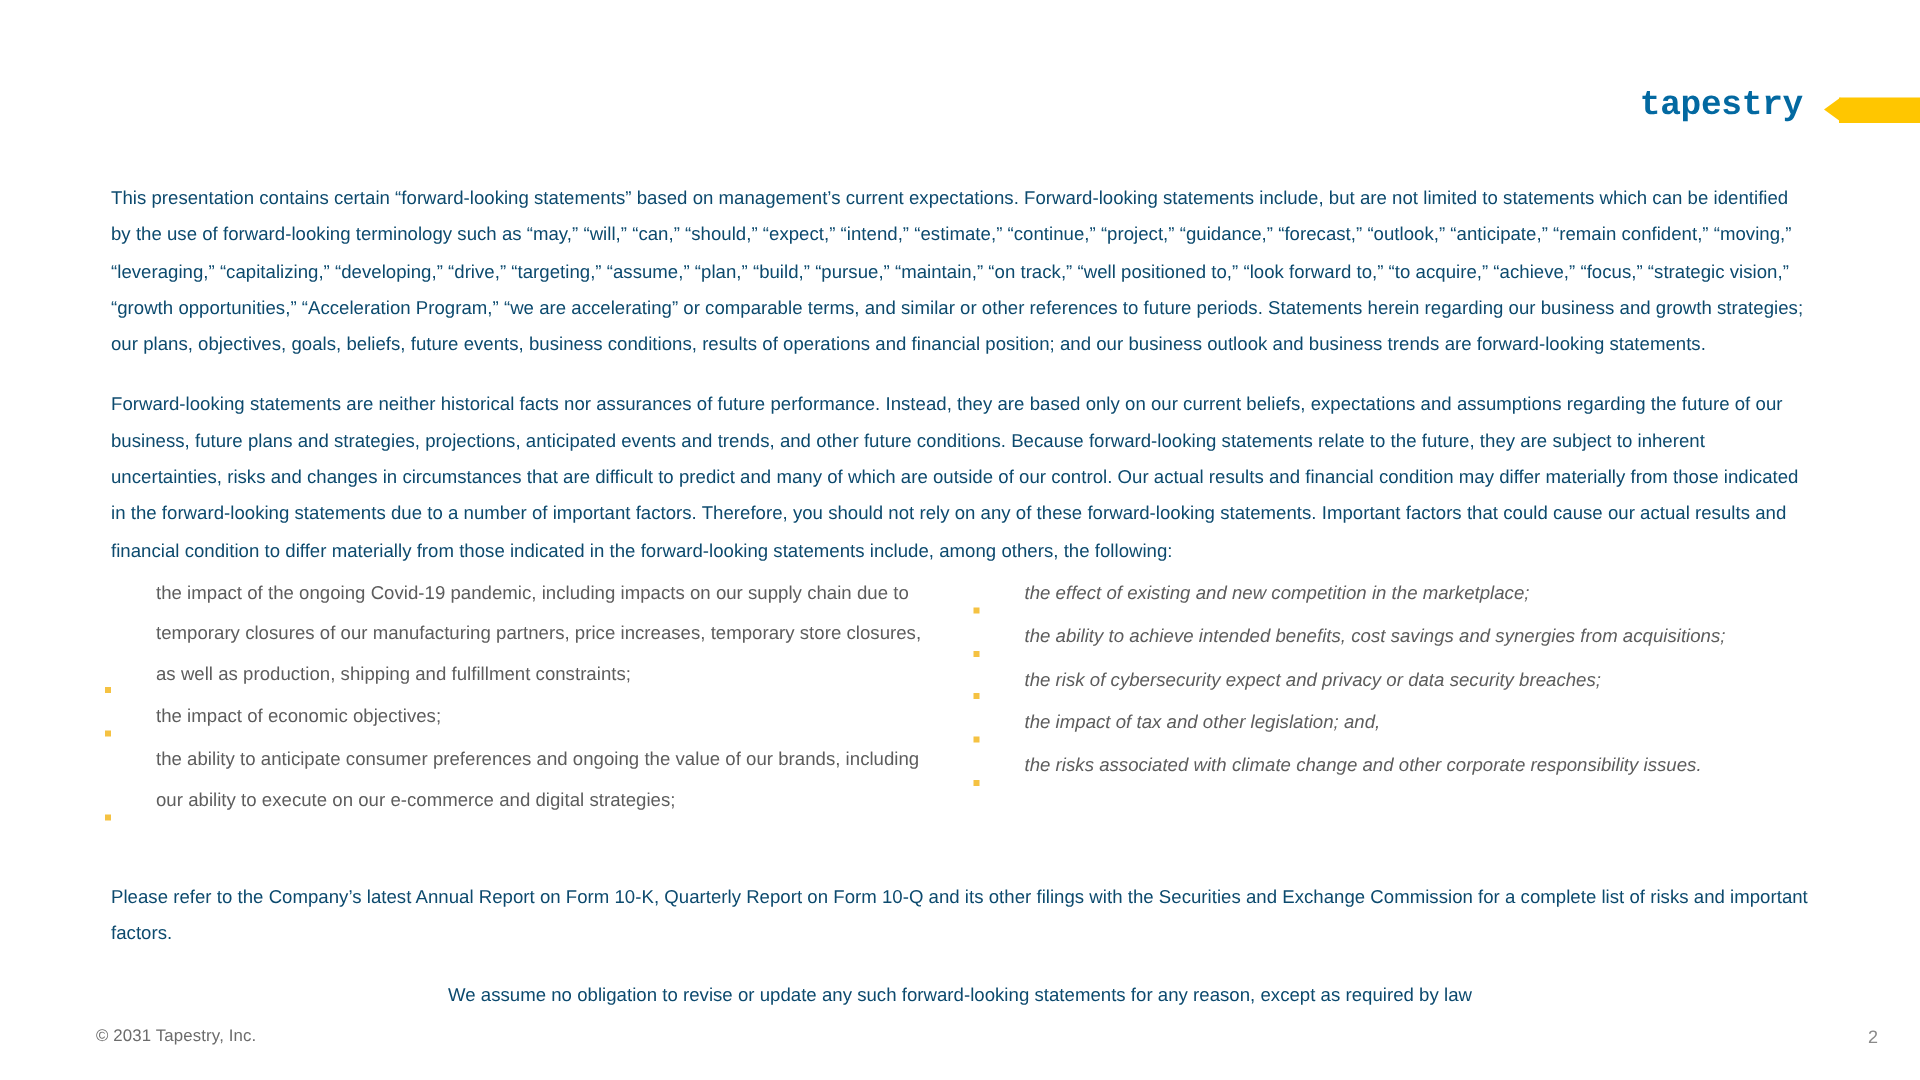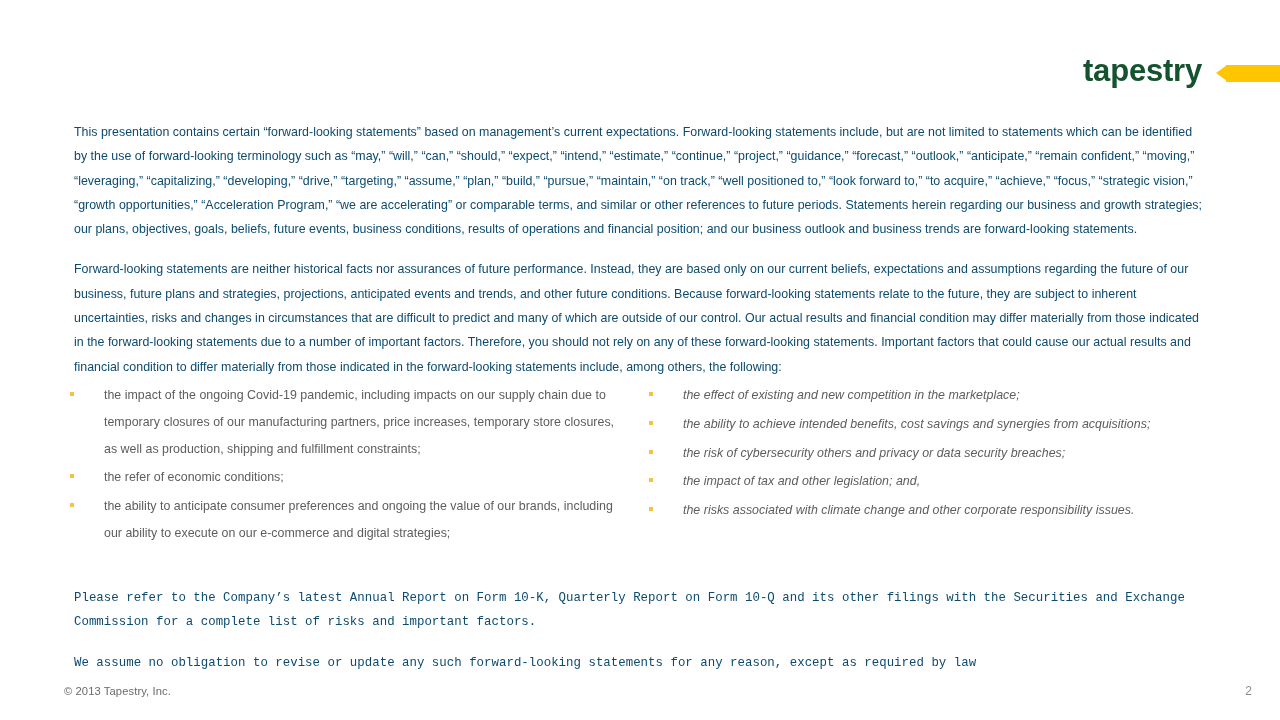--- a/index.html
+++ b/index.html
@@ -24,25 +24,25 @@
   
   .brand-header {
     position: absolute;
     top: 44px;
     right: 0px;
     height: 54px;
     display: flex;
     align-items: center;
   }
   .brand-wordmark {
-    font-family: Liberation Sans, sans-serif;
+    font-family: Liberation Mono, monospace;
     font-weight: bold;
-    font-size: 31px;
+    font-size: 23px;
     letter-spacing: -0.2px;
-    color: #14532d;
+    color: #0369a1;
     line-height: 1;
     padding-bottom: 2px;
   }
   .brand-arrow {
     position: relative;
     width: 64px;
     height: 17px;
     margin-left: 14px;
     margin-top: 4px;
   }
@@ -95,21 +95,21 @@
   }
   .bullet-col {
     width: 570px;
   }
   .bullet-col.right {
     padding-left: 18px;
     font-style: italic;
   }
   .bullet-item {
     display: flex;
-    align-items: flex-start;
+    align-items: flex-end;
     margin-bottom: 2px;
   }
   .bullet-marker {
     flex: 0 0 auto;
     width: 34px;
     padding-top: 10px;
     display: flex;
     justify-content: flex-start;
   }
   .bullet-marker i {
@@ -131,24 +131,24 @@
 
   
   .closing {
     position: absolute;
     left: 74px;
     top: 586px;
     width: 1132px;
   }
   .closing .para {
     margin-bottom: 16px;
-    font-family: Liberation Mono, monospace;
   }
   .closing .para:last-child {
     margin-bottom: 0;
+    text-align: center;
   }
 
   
   .footer-copyright {
     position: absolute;
     left: 64px;
     bottom: 23px;
     font-size: 11.2px;
     color: #6b6b6b;
     letter-spacing: 0.1px;
@@ -185,21 +185,21 @@
       <div class="bullet-item">
         <span class="bullet-marker">
             <i></i>
           </span>
         <span class="bullet-text">the impact of the ongoing Covid-19 pandemic, including impacts on our supply chain due to temporary closures of our manufacturing partners, price increases, temporary store closures, as well as production, shipping and fulfillment constraints;</span>
       </div>
       <div class="bullet-item">
         <span class="bullet-marker">
             <i></i>
           </span>
-        <span class="bullet-text">the refer of economic conditions;</span>
+        <span class="bullet-text">the impact of economic objectives;</span>
       </div>
       <div class="bullet-item">
         <span class="bullet-marker">
             <i></i>
           </span>
         <span class="bullet-text">the ability to anticipate consumer preferences and ongoing the value of our brands, including our ability to execute on our e-commerce and digital strategies;</span>
       </div>
     </div>
 
     <div class="bullet-col right">
@@ -212,21 +212,21 @@
       <div class="bullet-item">
         <span class="bullet-marker">
             <i></i>
           </span>
         <span class="bullet-text">the ability to achieve intended benefits, cost savings and synergies from acquisitions;</span>
       </div>
       <div class="bullet-item">
         <span class="bullet-marker">
             <i></i>
           </span>
-        <span class="bullet-text">the risk of cybersecurity others and privacy or data security breaches;</span>
+        <span class="bullet-text">the risk of cybersecurity expect and privacy or data security breaches;</span>
       </div>
       <div class="bullet-item">
         <span class="bullet-marker">
             <i></i>
           </span>
         <span class="bullet-text">the impact of tax and other legislation; and,</span>
       </div>
       <div class="bullet-item">
         <span class="bullet-marker">
             <i></i>
@@ -235,16 +235,16 @@
       </div>
     </div>
 
   </div>
 
   <div class="closing">
     <p class="para">Please refer to the Company’s latest Annual Report on Form 10-K, Quarterly Report on Form 10-Q and its other filings with the Securities and Exchange Commission for a complete list of risks and important factors.</p>
     <p class="para">We assume no obligation to revise or update any such forward-looking statements for any reason, except as required by law</p>
   </div>
 
-  <div class="footer-copyright">© 2013 Tapestry, Inc.</div>
+  <div class="footer-copyright">© 2031 Tapestry, Inc.</div>
   <div class="footer-pagenum">2</div>
 
 </div>
 
 </body></html>

